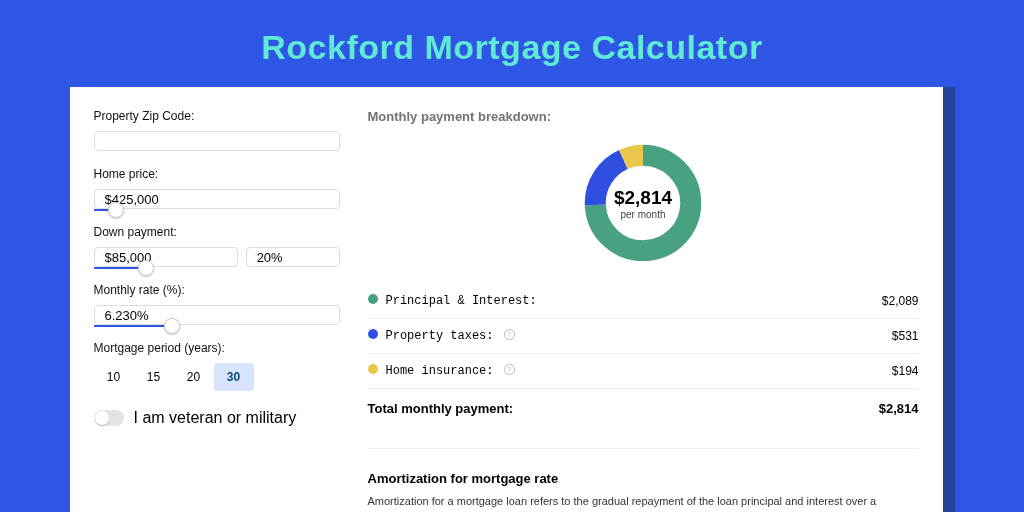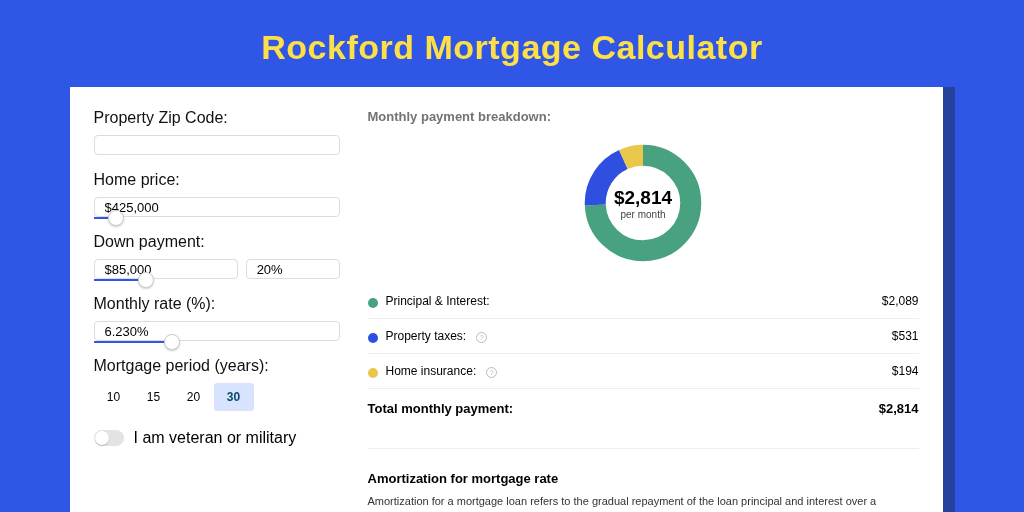--- a/index.html
+++ b/index.html
@@ -1,22 +1,22 @@
 <!DOCTYPE html>
 <html><head>
 <meta charset="utf-8">
 <style>
   * { box-sizing: border-box; margin: 0; padding: 0; }
   body { font-family: -apple-system, BlinkMacSystemFont, "Segoe UI", Helvetica, Arial, sans-serif; background: #3056e5; width: 1024px; height: 512px; overflow: hidden; }
-  .page-title { color: #fde047; text-align: center; font-size: 34px; font-weight: 700; padding: 28px 0 20px; letter-spacing: .5px; }
+  .page-title { color: #5eead4; text-align: center; font-size: 34px; font-weight: 700; padding: 28px 0 20px; letter-spacing: .5px; }
   .shadow-wrap { background: #24419c; width: 885px; margin: 0 auto; padding: 0 12px 0 0; }
   .card { background: #fff; width: 873px; min-height: 420px; padding: 22px 24px; display: flex; gap: 28px; }
   .left { width: 246px; flex: none; }
   .right { flex: 1; }
-  .field-label { font-size: 16px; color: #111; margin-bottom: 8px; }
+  .field-label { font-size: 12px; color: #111; margin-bottom: 8px; }
   .text-input { width: 100%; height: 20px; border: 1px solid #dcdcdc; border-radius: 4px; padding: 0 10px; font-size: 13px; background: #fff; }
   .field { margin-bottom: 16px; position: relative; }
   .slider-knob { position: absolute; width: 16px; height: 16px; background: #fff; border: 1px solid #ccc; border-radius: 50%; box-shadow: 0 1px 2px rgba(0,0,0,.2); }
   .slider-bar { position: absolute; height: 2px; background: #3056e5; }
   .dp-row { display: flex; gap: 8px; }
   .dp-row .text-input:first-child { flex: 1.7; }
   .dp-row .text-input:last-child { flex: 1; }
   .period-tabs { display: flex; gap: 0; }
   .period-tab { width: 40px; height: 28px; display: flex; align-items: center; justify-content: center; font-size: 12px; border-radius: 3px; cursor: pointer; }
   .period-tab.active { background: #d7e3ff; color: #0c4a6e; font-weight: 600; }
@@ -25,21 +25,21 @@
   .toggle-knob { position: absolute; left: 1px; top: 1px; width: 14px; height: 14px; background: #fff; border-radius: 50%; box-shadow: 0 1px 1px rgba(0,0,0,.2); }
   .section-head { font-size: 13px; font-weight: 700; color: #737373; margin-bottom: 10px; }
   .donut-wrap { display: flex; justify-content: center; padding: 6px 0 18px; }
   .donut { position: relative; width: 126px; height: 126px; }
   .donut svg { transform: rotate(-90deg); }
   .donut-center { position: absolute; inset: 0; display: flex; flex-direction: column; align-items: center; justify-content: center; }
   .donut-amount { font-size: 19px; font-weight: 700; }
   .donut-sub { font-size: 10px; color: #444; }
   .legend-row { display: flex; align-items: center; justify-content: space-between; padding: 10px 0; border-bottom: 1px solid #eee; font-size: 12px; }
   .legend-row:last-of-type { border-bottom: 1px solid #eee; }
-  .legend-left { display: flex; align-items: flex-end; gap: 8px; }
+  .legend-left { display: flex; align-items: flex-start; gap: 8px; font-family: Liberation Mono, monospace; }
   .dot { width: 10px; height: 10px; border-radius: 50%; }
   .info-ic { width: 11px; height: 11px; border: 1px solid #bbb; border-radius: 50%; display: inline-flex; align-items: center; justify-content: center; font-size: 7px; color: #bbb; margin-left: 2px; }
   .total-row { display: flex; justify-content: space-between; font-size: 13px; font-weight: 700; padding: 12px 0 18px; }
   .amort-head { font-size: 13px; font-weight: 700; margin-bottom: 8px; padding-top: 12px; border-top: 0; }
   .amort-text { font-size: 11px; color: #333; line-height: 1.4; }
   .divider { height: 1px; background: #eee; margin: 14px 0 10px; }
 </style>
 </head>
 <body>
 

